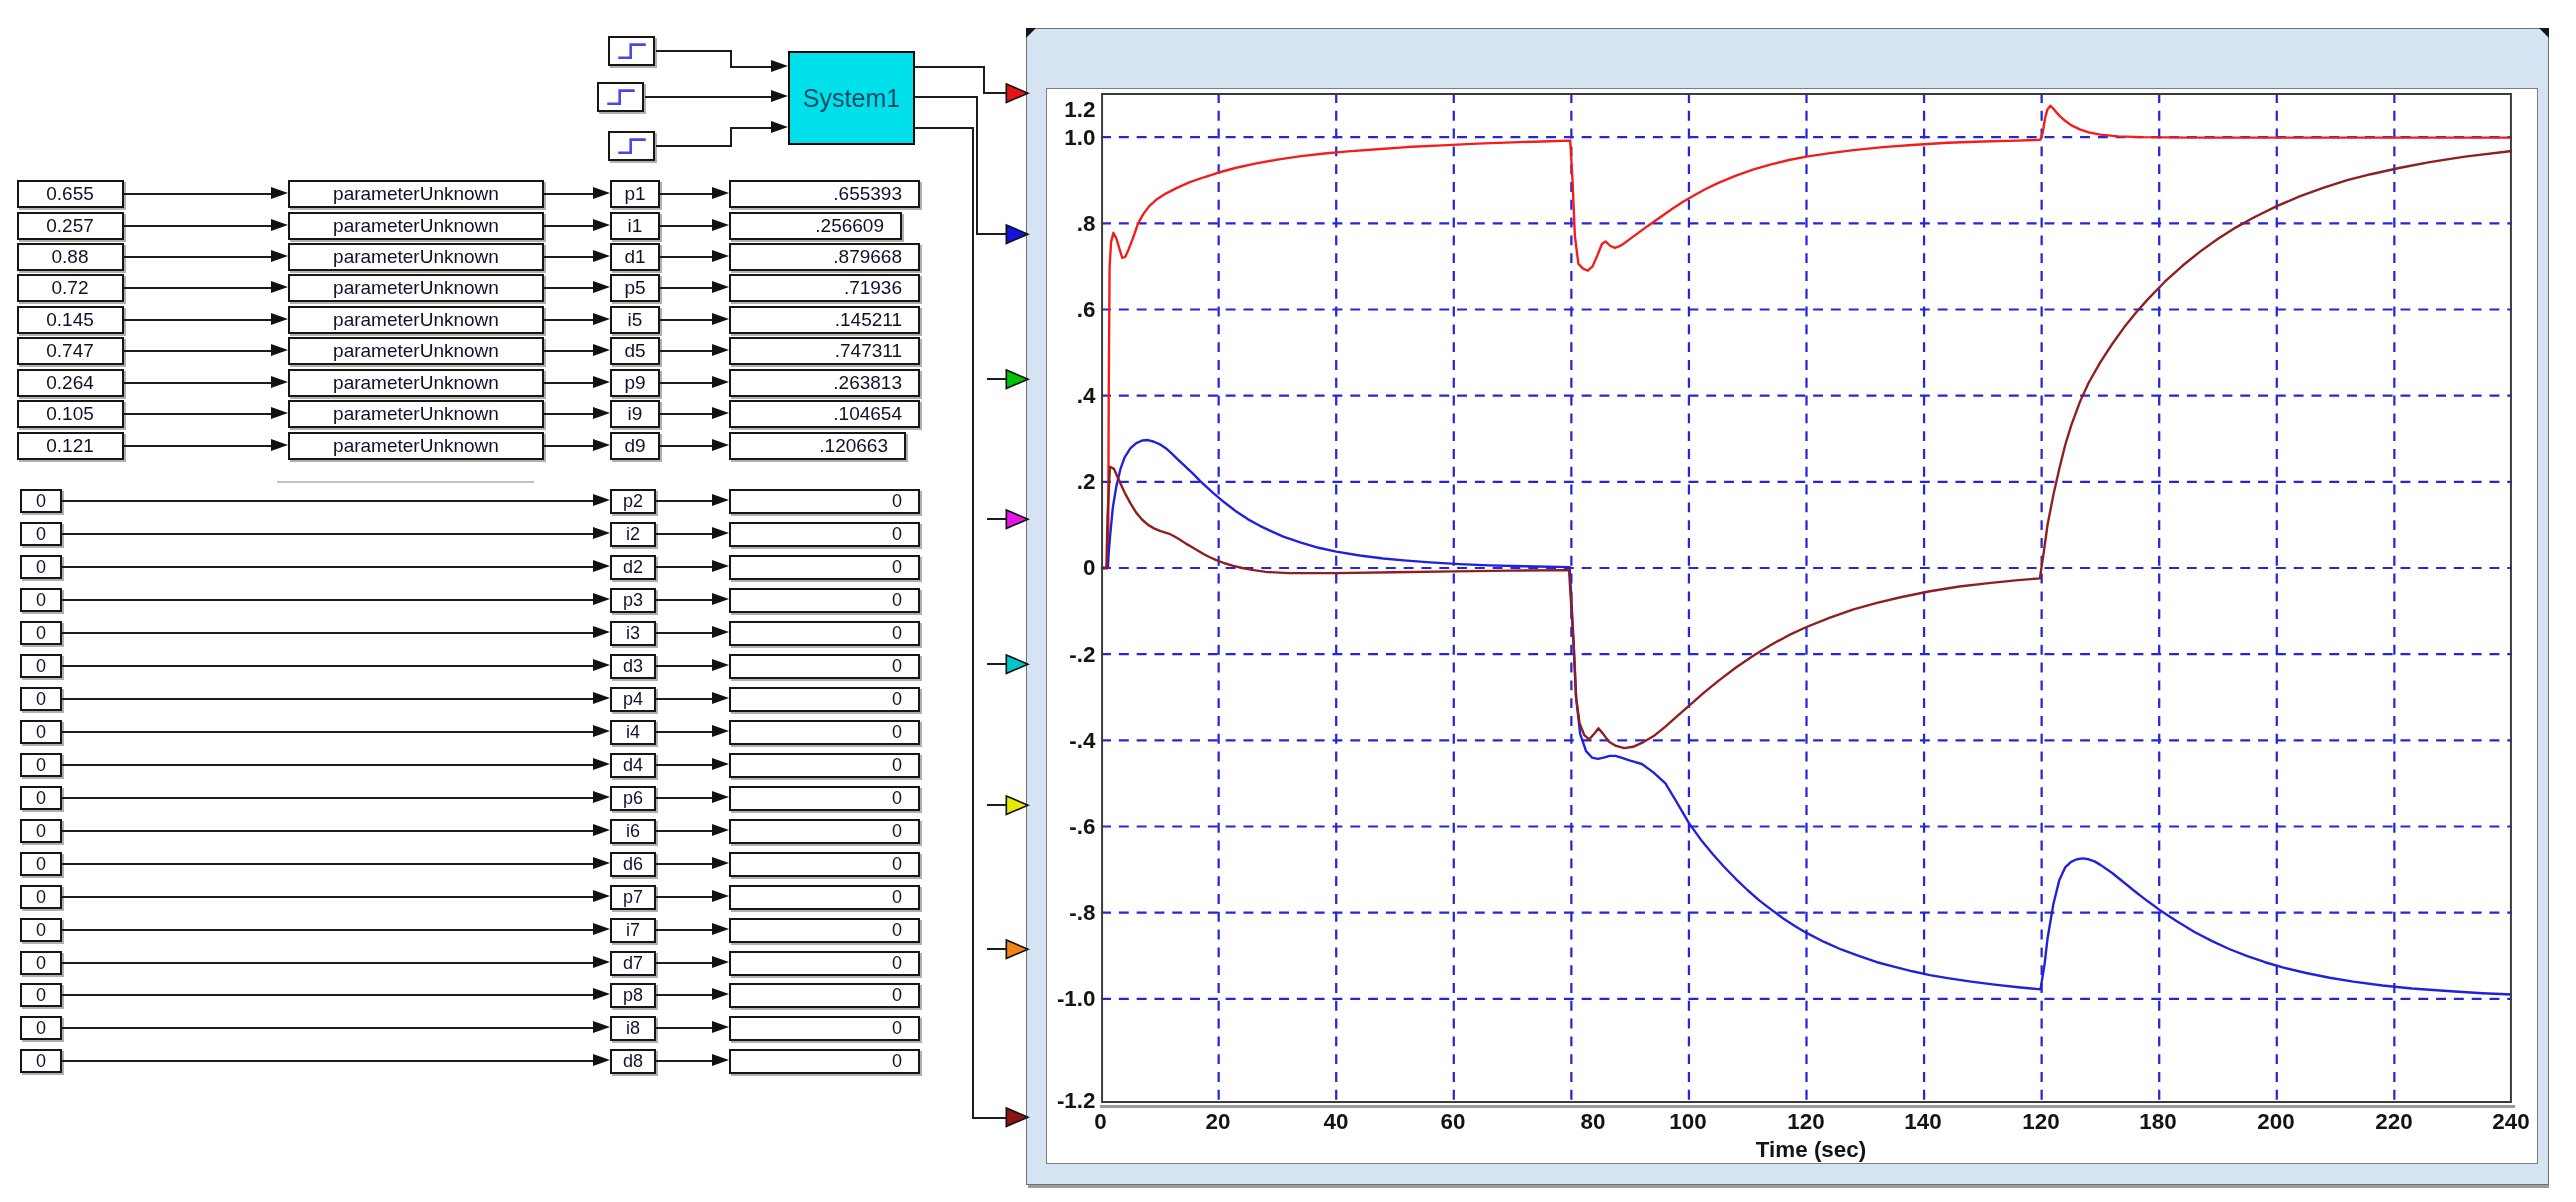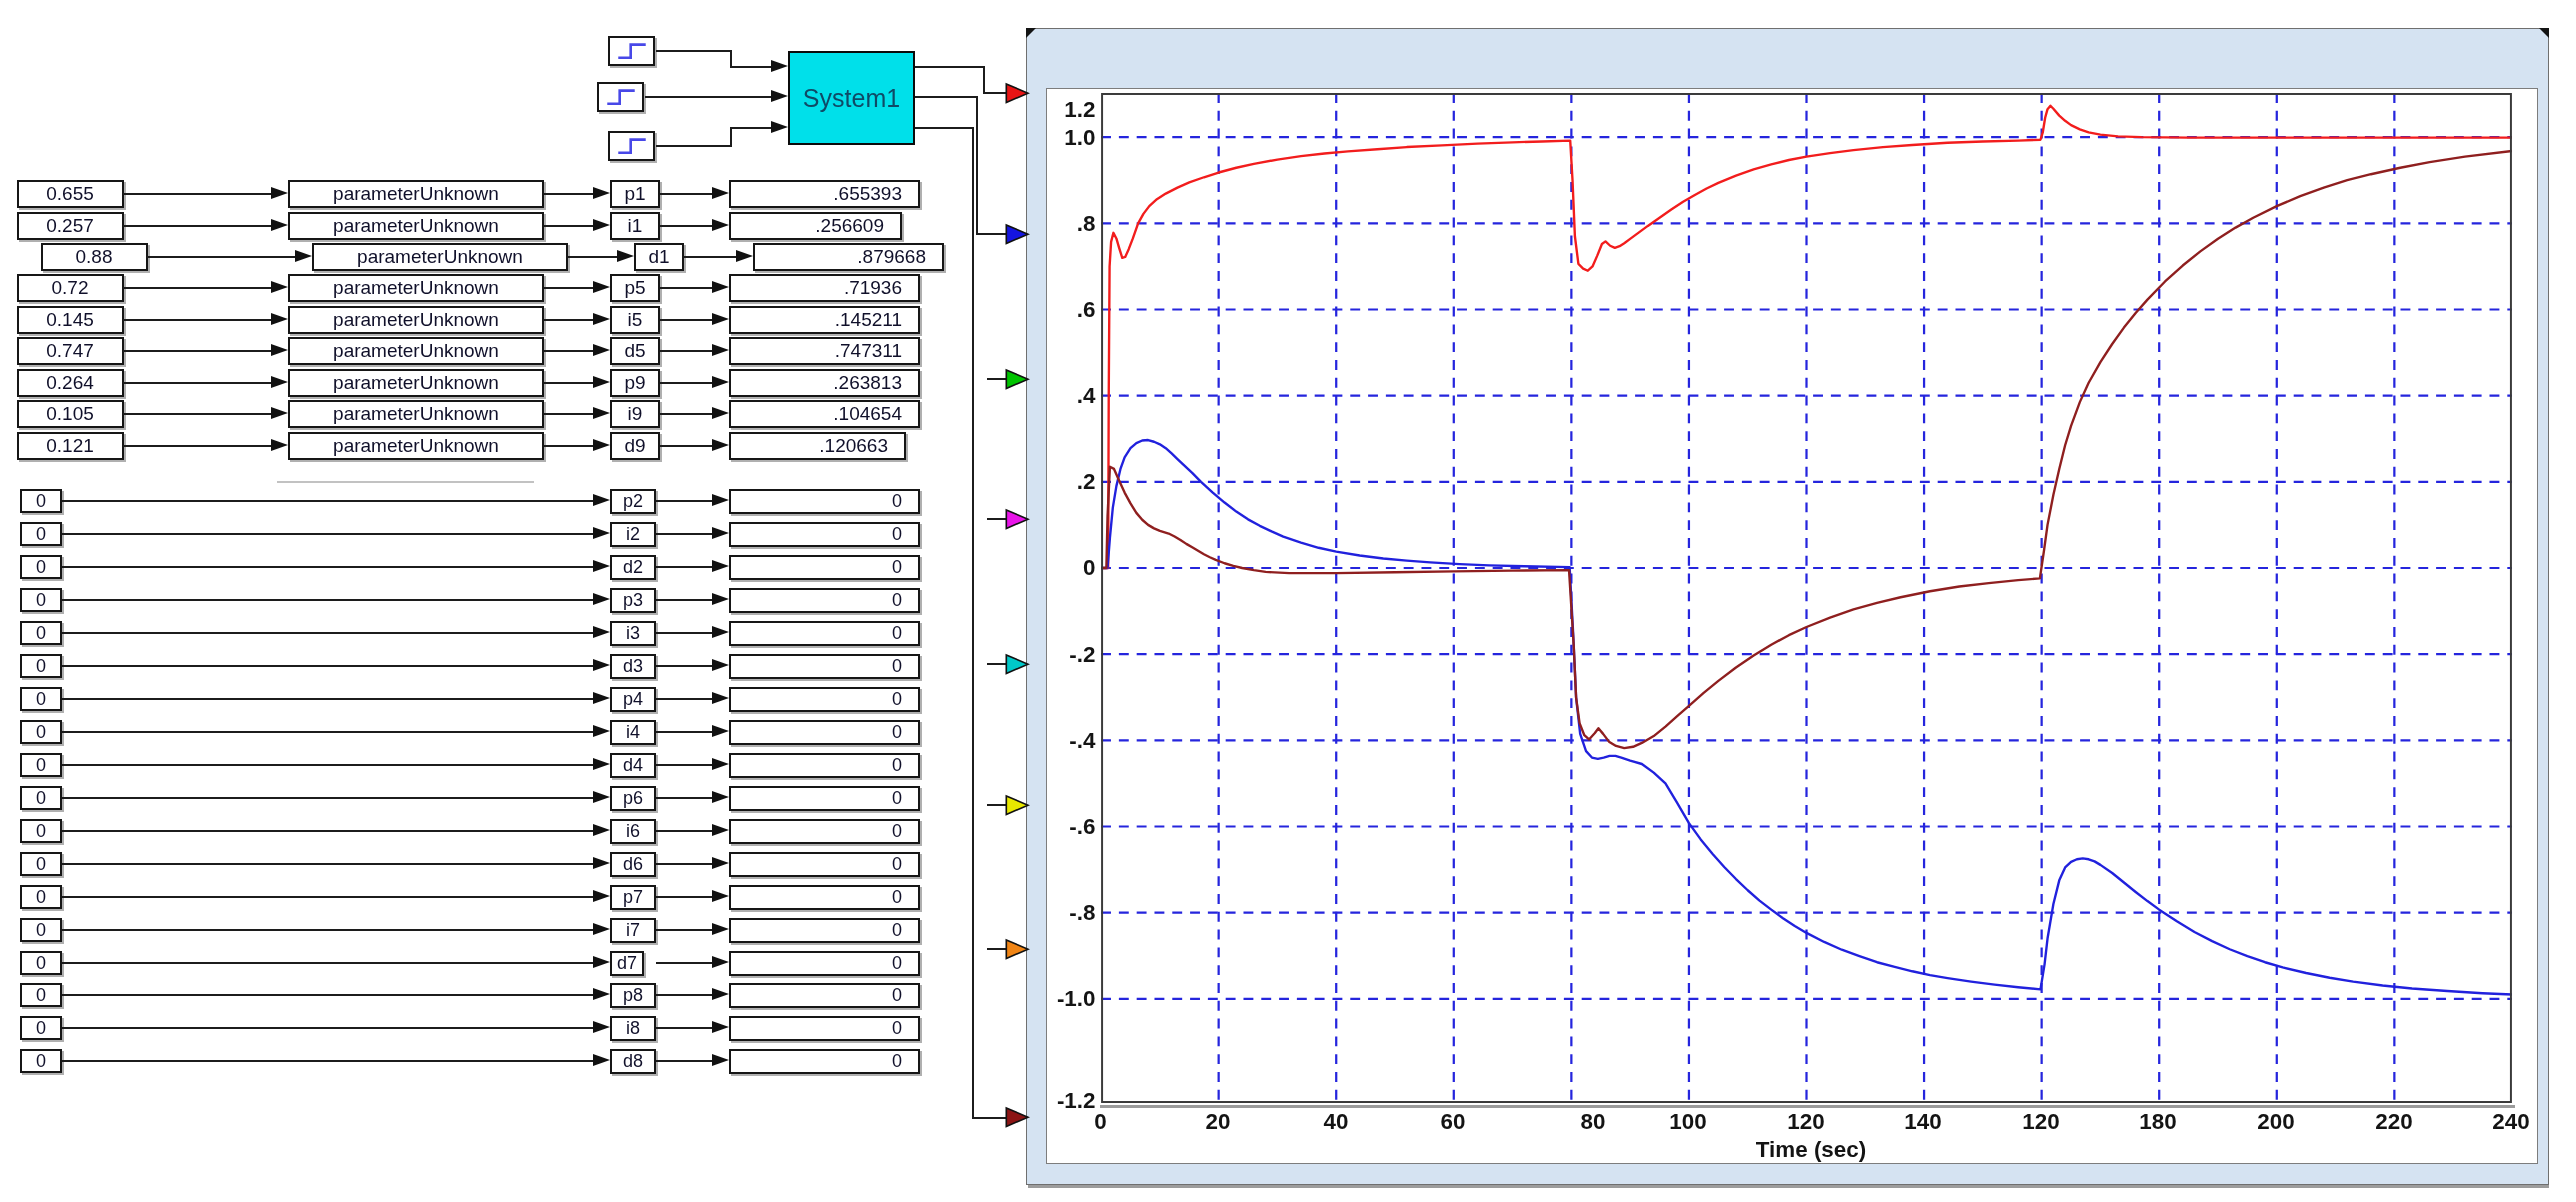--- a/index.html
+++ b/index.html
@@ -78,21 +78,21 @@
     <div class="wh" style="left: 123px; width: 149px; top: 13px;"></div>
     <div class="ah" style="left: 271px; top: 7.3px;"></div>
     <div class="blk top-row t-param" style="left: 288px; width: 256px; top: 0px;">parameterUnknown</div>
     <div class="wh" style="left: 544px; width: 50px; top: 13px;"></div>
     <div class="ah" style="left: 593px; top: 7.3px;"></div>
     <div class="blk top-row t-var" style="left: 610px; width: 50px; top: 0px;">i1</div>
     <div class="wh" style="left: 660px; width: 53px; top: 13px;"></div>
     <div class="ah" style="left: 712px; top: 7.3px;"></div>
     <div class="blk top-row disp t-disp" style="left: 729px; width: 173px; top: 0px;">.256609</div>
   </div>
-        <div class="abs" style="top: 243px; left: 0px; width: 989px; height: 28px; margin-left: 24px;">
+        <div class="abs" style="top: 243px; left: 0px; width: 989px; height: 28px;">
     <div class="blk top-row t-const" style="left: 16.5px; width: 107px; top: 0px;">0.88</div>
     <div class="wh" style="left: 123px; width: 149px; top: 13px;"></div>
     <div class="ah" style="left: 271px; top: 7.3px;"></div>
     <div class="blk top-row t-param" style="left: 288px; width: 256px; top: 0px;">parameterUnknown</div>
     <div class="wh" style="left: 544px; width: 50px; top: 13px;"></div>
     <div class="ah" style="left: 593px; top: 7.3px;"></div>
     <div class="blk top-row t-var" style="left: 610px; width: 50px; top: 0px;">d1</div>
     <div class="wh" style="left: 660px; width: 53px; top: 13px;"></div>
     <div class="ah" style="left: 712px; top: 7.3px;"></div>
     <div class="blk top-row disp t-disp" style="left: 729px; width: 191px; top: 0px;">.879668</div>
@@ -294,21 +294,21 @@
     <div class="ah" style="left: 593px; top: 5.3px;"></div>
     <div class="blk zero-row var38 t-var" style="left: 610px; width: 46px; top: 0px;">i7</div>
     <div class="wh" style="left: 656px; width: 57px; top: 11.2px;"></div>
     <div class="ah" style="left: 712px; top: 5.3px;"></div>
     <div class="blk zero-row var38 disp t-disp" style="left: 729px; width: 191px; top: 0px;">0</div>
   </div>
         <div class="abs" style="top: 951px; left: 0px; width: 989px; height: 24px;">
     <div class="blk zero-row t-const" style="left: 20px; width: 42px; top: 0px;">0</div>
     <div class="wh" style="left: 62px; width: 532px; top: 11.2px;"></div>
     <div class="ah" style="left: 593px; top: 5.3px;"></div>
-    <div class="blk zero-row var38 t-var" style="left: 610px; width: 34px; top: 0px;">d7</div>
+    <div class="blk zero-row var38 t-var" style="left: 610px; width: 46px; top: 0px;">d7</div>
     <div class="wh" style="left: 656px; width: 57px; top: 11.2px;"></div>
     <div class="ah" style="left: 712px; top: 5.3px;"></div>
     <div class="blk zero-row var38 disp t-disp" style="left: 729px; width: 191px; top: 0px;">0</div>
   </div>
         <div class="abs" style="top: 983px; left: 0px; width: 989px; height: 24px;">
     <div class="blk zero-row t-const" style="left: 20px; width: 42px; top: 0px;">0</div>
     <div class="wh" style="left: 62px; width: 532px; top: 11.2px;"></div>
     <div class="ah" style="left: 593px; top: 5.3px;"></div>
     <div class="blk zero-row var38 t-var" style="left: 610px; width: 46px; top: 0px;">p8</div>
     <div class="wh" style="left: 656px; width: 57px; top: 11.2px;"></div>

